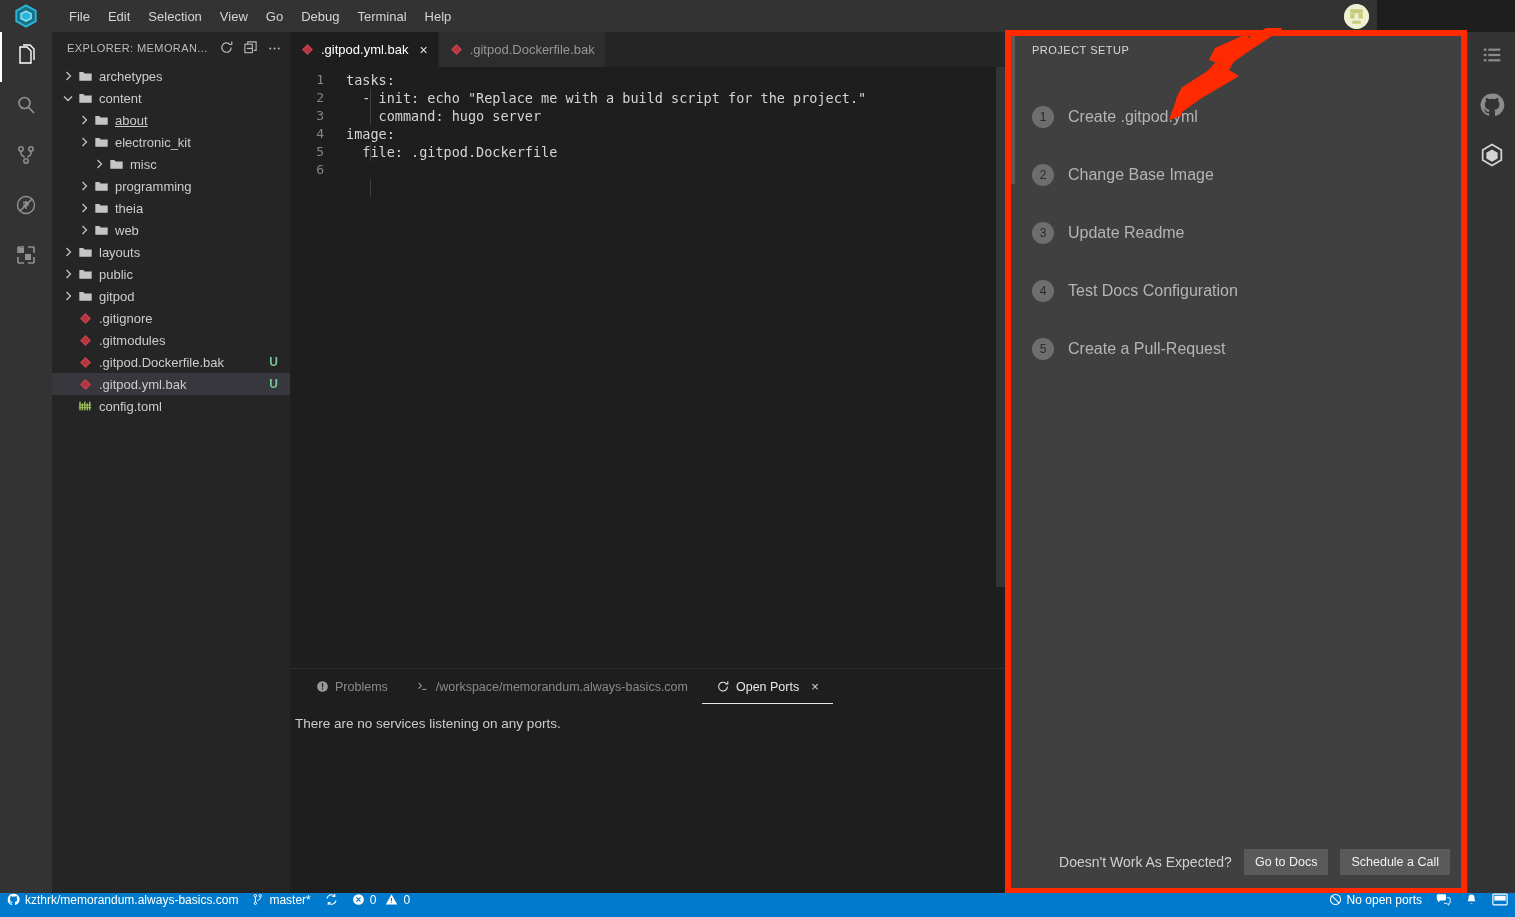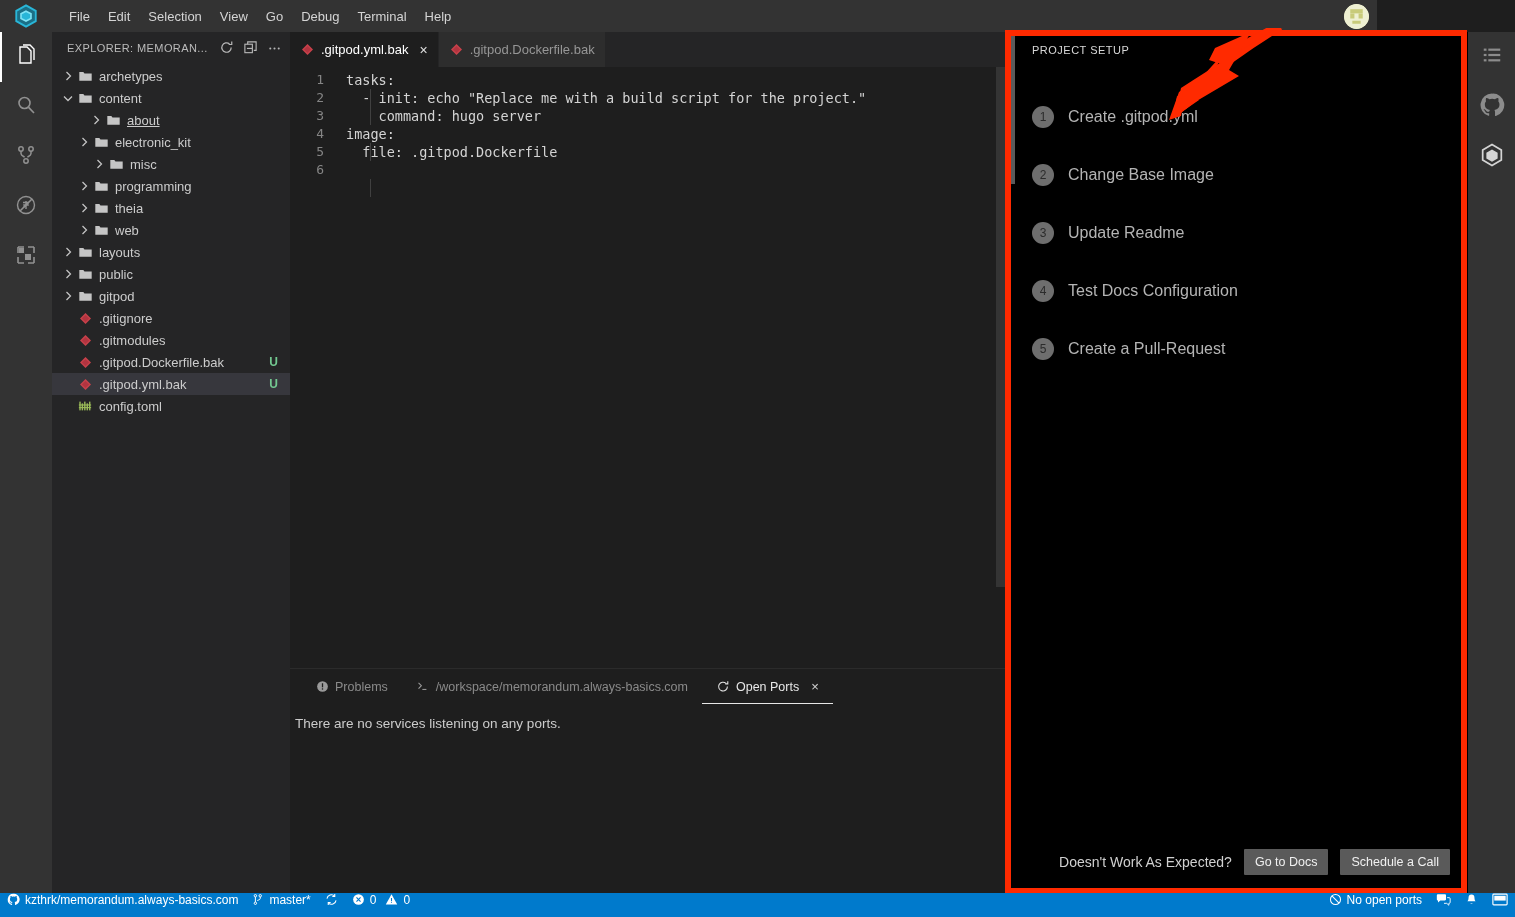--- a/index.html
+++ b/index.html
@@ -150,21 +150,21 @@
     font-size: 12.5px; color: #8a8a8a; cursor: pointer; padding: 0 14px;
     white-space: nowrap;
   }
   .ptab.active { color: #e7e7e7; box-shadow: inset 0 -1px 0 0 #e7e7e7; }
   .ptab .pclose { margin-left: 6px; font-size: 13px; opacity: .9; }
   .panel-body { padding: 12px 0 0 5px; font-size: 13.5px; color: #cccccc; }
 
   
   .setup {
     position: absolute; top: 32px; left: 1010px; width: 458px; height: 861px;
-    background: #000000;
+    background: #404040;
     overflow: hidden;
   }
   .setup-title {
     font-size: 11px; color: #d8d8d8; letter-spacing: 0.5px;
     padding: 12px 0 0 22px; text-transform: uppercase; font-weight: normal;
   }
   .steps { padding-top: 32px; }
   .step {
     display: flex; align-items: center; gap: 14px;
     padding: 0 0 0 22px; height: 58px; cursor: pointer;
@@ -350,21 +350,21 @@
               <path d="M3 5.5 7 9.5 11 5.5"></path>
             </svg>
           </span>
           <span class="ficon">
             <svg width="15" height="15" viewBox="0 0 16 16" fill="#c5c5c5">
               <path d="M1.4 3.2h4.3l1.2 1.5h7.7v7.8H1.4z"></path>
             </svg>
           </span>
           <span class="tree-label">content</span>
         </div>
-        <div class="tree-row" style="padding-left: 36px; text-decoration: underline;">
+        <div class="tree-row" style="padding-left: 24px; text-decoration: underline;">
           <span class="twisty">
             <svg width="14" height="14" viewBox="0 0 14 14" fill="none" stroke="#c5c5c5" stroke-width="1.25">
               <path d="M5.5 3 9.5 7 5.5 11"></path>
             </svg>
           </span>
           <span class="ficon">
             <svg width="15" height="15" viewBox="0 0 16 16" fill="#c5c5c5">
               <path d="M1.4 3.2h4.3l1.2 1.5h7.7v7.8H1.4z"></path>
             </svg>
           </span>

